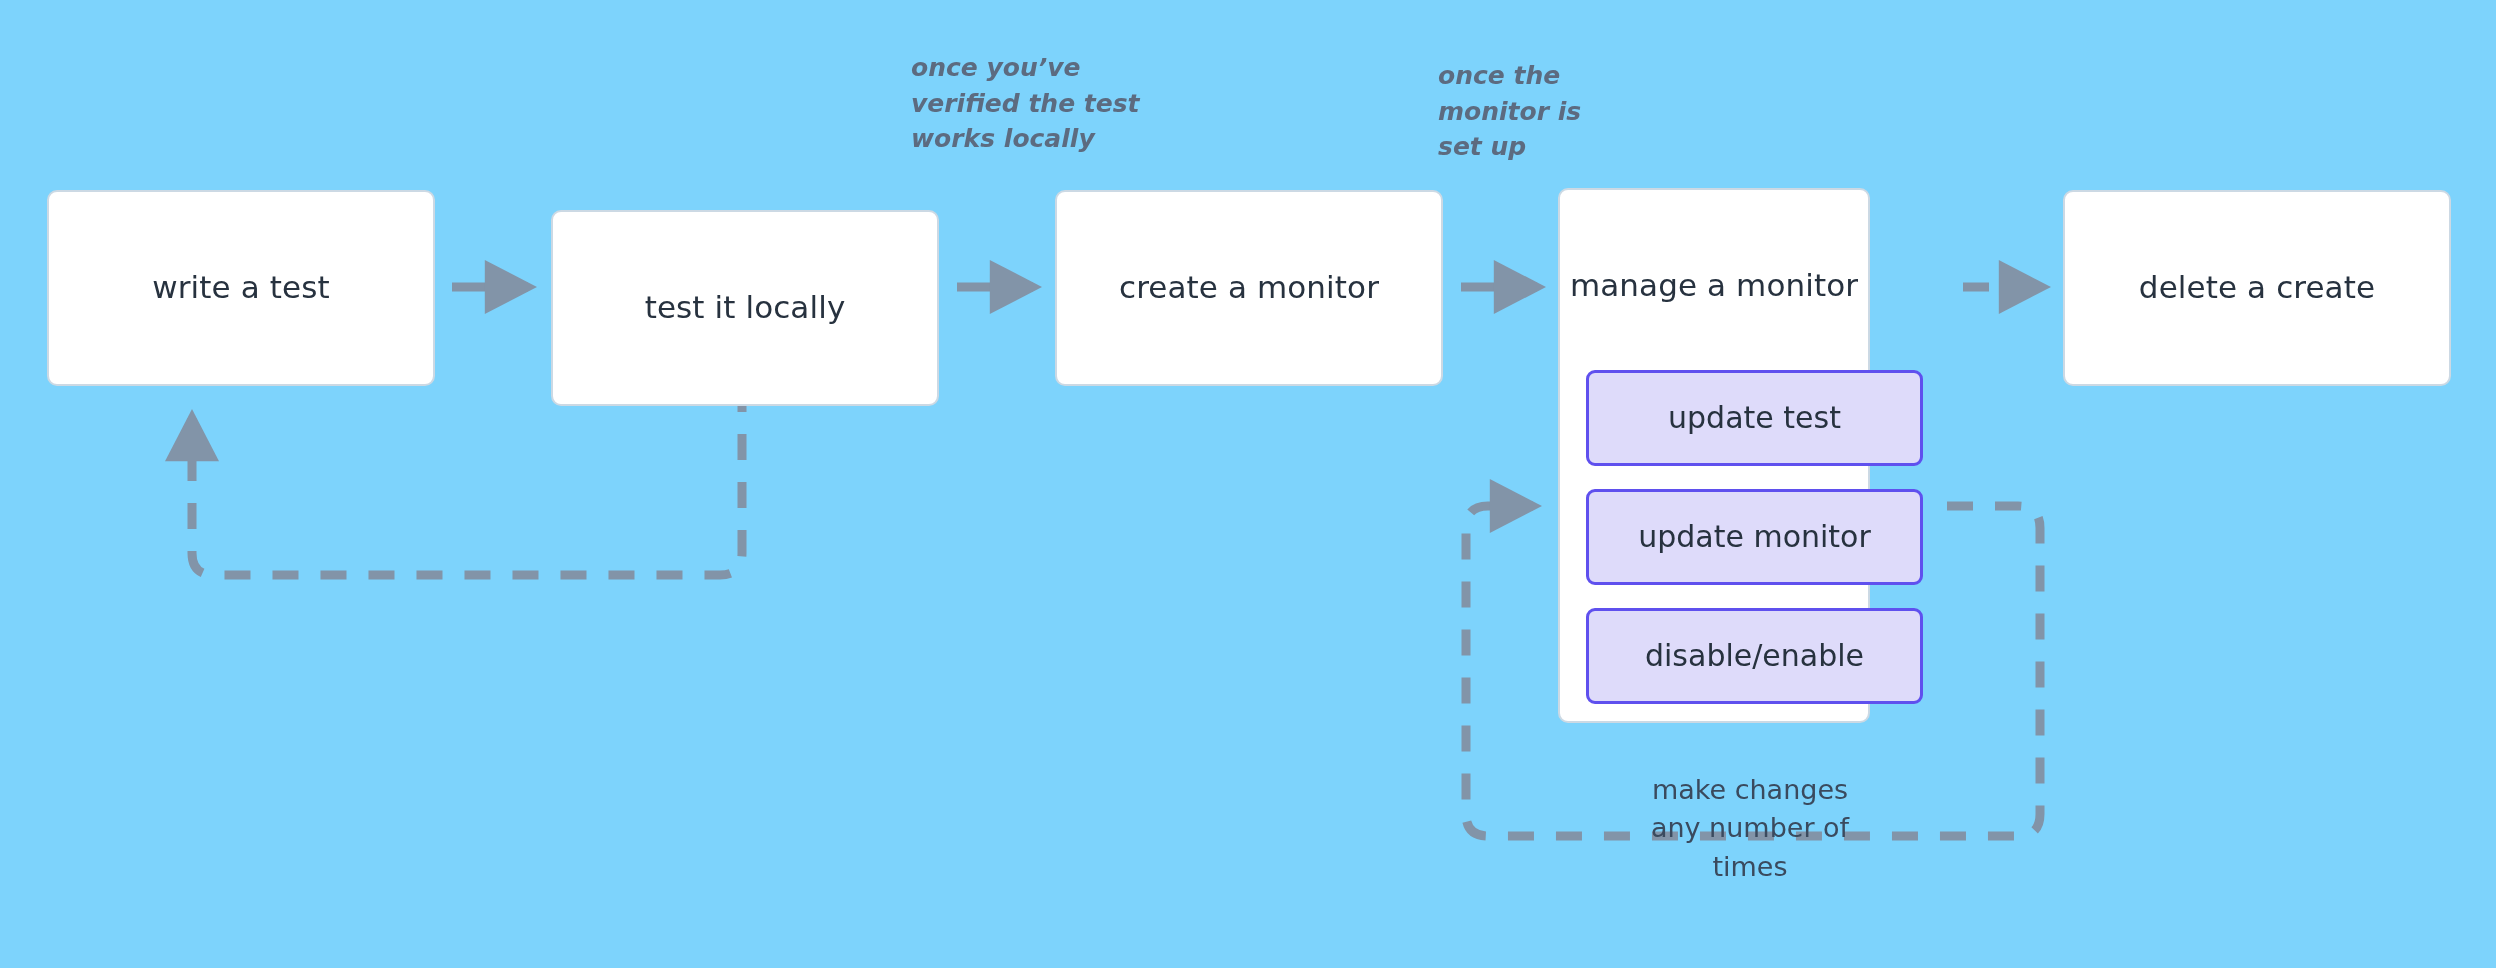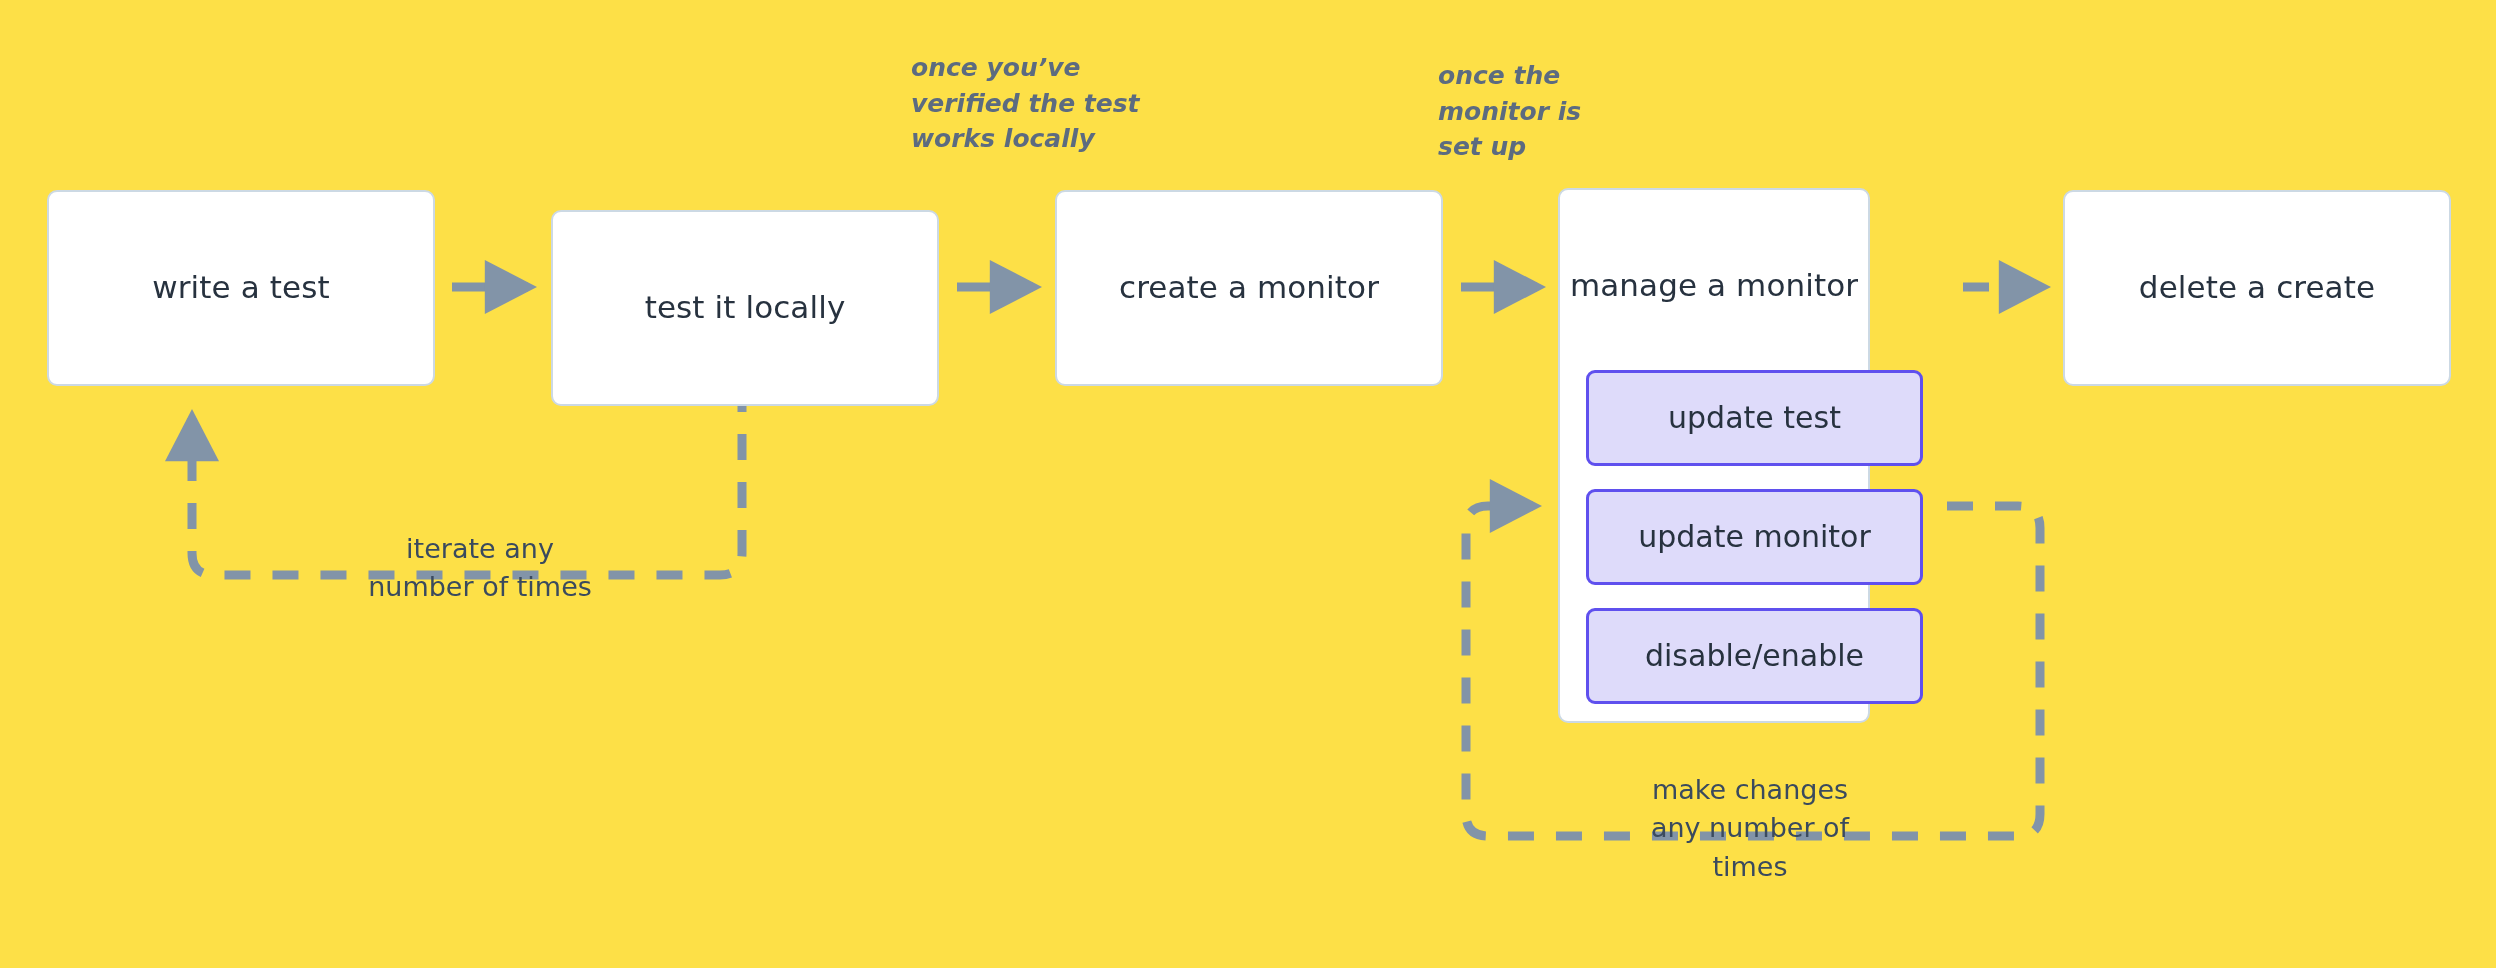--- a/index.html
+++ b/index.html
@@ -4,21 +4,21 @@
 <style>
   html, body {
     margin: 0;
     padding: 0;
     background: #000000;
   }
   #stage {
     position: relative;
     width: 2496px;
     height: 968px;
-    background: #fde047;
+    background: #7dd3fc;
     overflow: hidden;
     font-family: "DejaVu Sans", "Liberation Sans", sans-serif;
   }
   #edges {
     position: absolute;
     left: 0;
     top: 0;
     width: 2496px;
     height: 968px;
     pointer-events: none;
@@ -121,22 +121,20 @@
   </svg>
 
   <div class="note" style="left:911px; top:50px; width:270px;">once you’ve
 verified the test
 works locally</div>
 
   <div class="note" style="left:1438px; top:50px; width:230px;margin-top:8px;">once the
 monitor is
 set up</div>
 
-  <div class="edge-label" style="left:330px; top:530px; width:300px;">iterate any
-number of times</div>
 
   <div class="edge-label" style="left:1600px; top:771px; width:300px;">make changes
 any number of
 times</div>
 
   <div class="node node-simple" style="left:47px; top:190px; width:388px; height:196px;">
     <div class="node-label">write a test</div>
   </div>
 
   <div class="node node-simple" style="left:551px; top:190px; width:388px; height:196px;margin-top:20px;">

